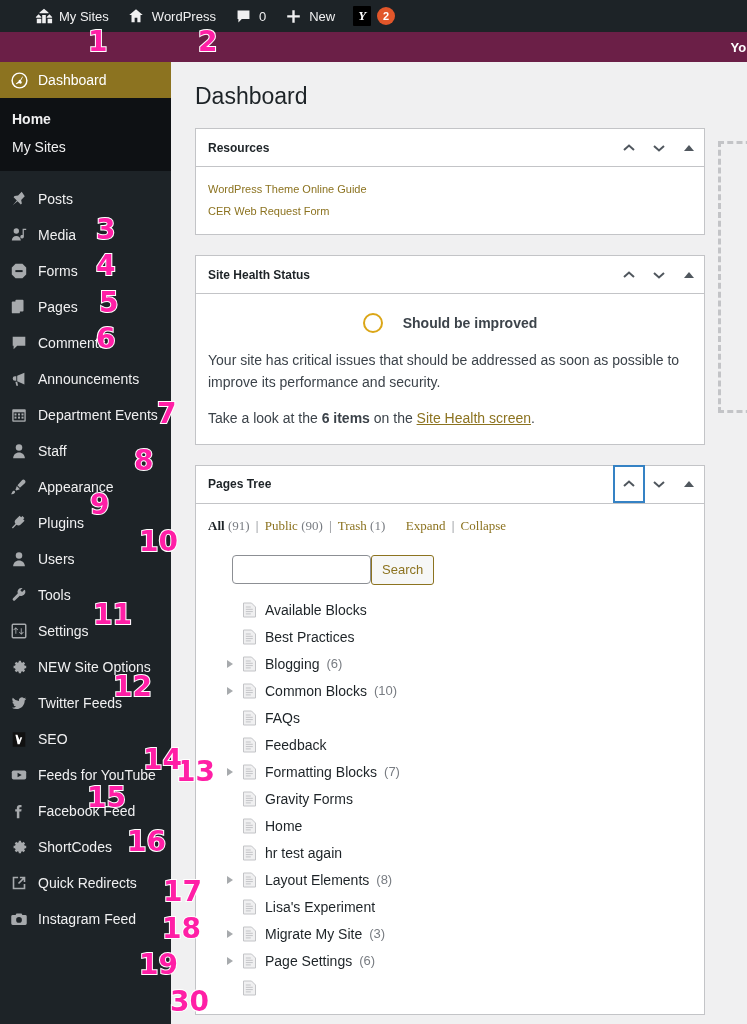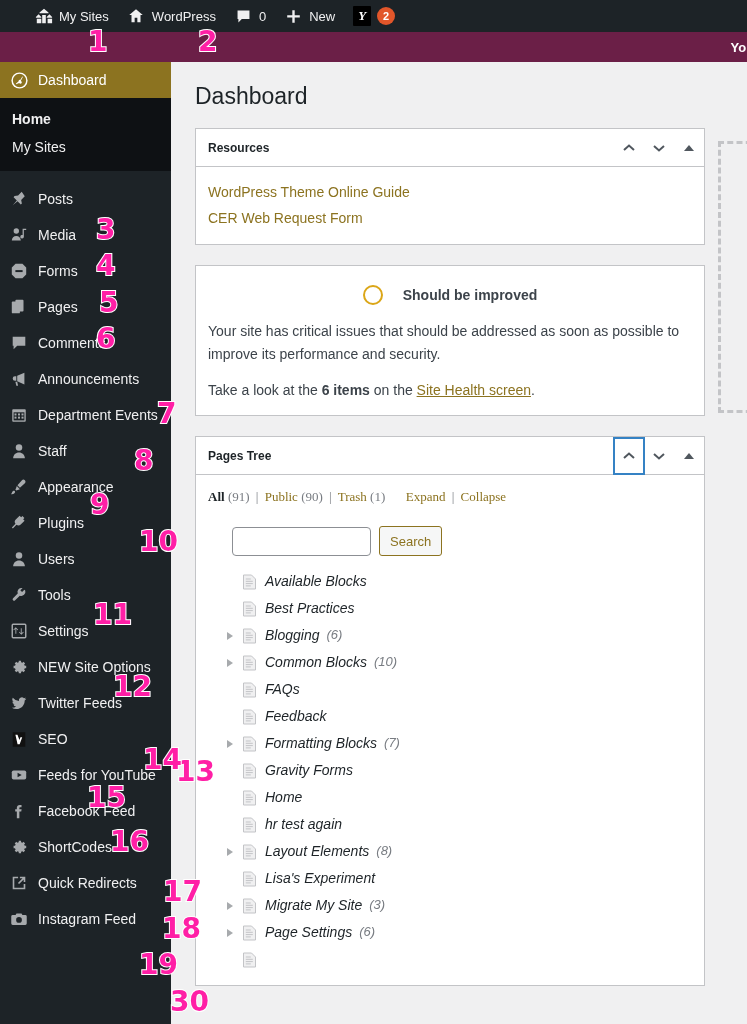--- a/index.html
+++ b/index.html
@@ -107,21 +107,21 @@
   }
   .pb-btn.focused { border-color: #3582c4; box-shadow: 0 0 0 1px #3582c4; }
   .pb-btn svg { display: block; stroke: #50575e; fill: none; stroke-width: 2; }
   .pb-btn.tri { }
   .pb-btn.tri .tri-shape {
     width: 0; height: 0; border-left: 5px solid transparent;
     border-right: 5px solid transparent; border-bottom: 6px solid #50575e;
   }
   .pb-body { padding: 12px; font-size: 14px; color: #3c434a; line-height: 1.6; }
 
-  .res-link { display: block; color: #8c7320; text-decoration: none; padding: 2px 0; font-size: 14px; }
+  .res-link { display: block; color: #8c7320; text-decoration: none; padding: 2px 0; font-size: 11px; }
 
   .health-status {
     display: flex; align-items: center; justify-content: center; gap: 20px;
     font-weight: 700; font-size: 14px; color: #3c434a; margin: 6px 0 14px 0;
   }
   .health-ring {
     width: 20px; height: 20px; border-radius: 50%;
     border: 2px solid #dba617; flex: 0 0 20px;
   }
   .health-p { margin-bottom: 14px; }
@@ -129,33 +129,33 @@
   .health-link { color: #8c7320; text-decoration: underline; }
 
   
   .pt-filters { font-size: 13px; color: #50575e; margin-bottom: 18px; font-family: Liberation Serif, serif; }
   .pt-filters a { color: #8c7320; text-decoration: none; }
   .pt-filters .cur { color: #1d2327; font-weight: 700; }
   .pt-filters .cnt { color: #787c82; }
   .pt-filters .sep { color: #787c82; margin: 0 3px; }
   .pt-filters .gap { display: inline-block; width: 14px; }
 
-  .pt-searchrow { display: flex; align-items: center; gap: 8px; margin: 0 0 12px 24px; }
+  .pt-searchrow { display: flex; align-items: center; margin: 0 0 12px 24px; }
   .pt-input {
     width: 139px; height: 29px; border: 1px solid #8c8f94; border-radius: 4px;
     background: #fff; font-size: 14px; padding: 0 8px; color: #2c3338;
   }
   .pt-search-btn {
     height: 30px; padding: 0 10px; border: 1px solid #8c7320; border-radius: 3px;
     background: #f6f7f7; color: #8c7320; font-size: 13px; cursor: pointer;
     font-family: "Liberation Sans", sans-serif;
   }
 
   .tree { font-size: 14px; color: #1d2327; }
-  .tree-row { display: flex; align-items: center; height: 27px; padding-left: 14px; font-style: italic; }
+  .tree-row { display: flex; align-items: center; height: 27px; padding-left: 14px; }
   .tw-toggle { flex: 0 0 16px; width: 16px; display: flex; align-items: center; justify-content: center; }
   .tw-toggle .caret {
     width: 0; height: 0; border-top: 4px solid transparent;
     border-bottom: 4px solid transparent; border-left: 6px solid #a7aaad;
   }
   .doc-ico { flex: 0 0 16px; margin: 0 7px 0 4px; }
   .doc-ico svg { display: block; }
   .tree-label { white-space: nowrap; }
   .tree-count { color: #787c82; margin-left: 7px; font-size: 13px; }
 
@@ -475,20 +475,42 @@
           </button>
         </div>
       </div>
       <div class="pb-body">
         <a class="res-link" href="#">WordPress Theme Online Guide</a>
         <a class="res-link" href="#">CER Web Request Form</a>
       </div>
     </div>
 
     <div class="postbox">
+      <div class="pb-head">
+        <div class="pb-title">Site Health Status</div>
+        <div class="pb-handles">
+          <button class="pb-btn">
+            <span>
+              <svg width="14" height="14" viewBox="0 0 14 14">
+                  <polyline points="2,9 7,4.5 12,9"></polyline>
+                </svg>
+            </span>
+          </button>
+          <button class="pb-btn">
+            <span>
+              <svg width="14" height="14" viewBox="0 0 14 14">
+                  <polyline points="2,5 7,9.5 12,5"></polyline>
+                </svg>
+            </span>
+          </button>
+          <button class="pb-btn tri">
+            <span class="tri-shape"></span>
+          </button>
+        </div>
+      </div>
       <div class="pb-body">
         <div class="health-status">
           <span class="health-ring"></span>
           <span>Should be improved</span>
         </div>
         <p class="health-p">Your site has critical issues that should be addressed as soon as possible to improve its performance and security.</p>
         <p class="health-p">
           <span>Take a look at the </span><b>6 items</b><span> on the </span><a class="health-link" href="#">Site Health screen</a><span>.</span>
         </p>
       </div>
@@ -748,17 +770,17 @@
 <span class="anno" style="left:96px;  top:325px;">6</span>
 <span class="anno" style="left:157px; top:400px;">7</span>
 <span class="anno" style="left:134px; top:447px;">8</span>
 <span class="anno" style="left:90px;  top:491px;">9</span>
 <span class="anno" style="left:139px; top:528px;">10</span>
 <span class="anno" style="left:93px;  top:601px;">11</span>
 <span class="anno" style="left:113px; top:673px;">12</span>
 <span class="anno" style="left:176px; top:710px;margin-top:48px;">13</span>
 <span class="anno" style="left:143px; top:746px;">14</span>
 <span class="anno" style="left:87px;  top:784px;">15</span>
-<span class="anno" style="left:110px; top:828px;">16</span>
+<span class="anno" style="left:127px; top:828px;">16</span>
 <span class="anno" style="left:163px; top:878px;">17</span>
 <span class="anno" style="left:162px; top:915px;">18</span>
 <span class="anno" style="left:139px; top:951px;">19</span>
 <span class="anno" style="left:170px; top:988px;">30</span>
 
 </body></html>

